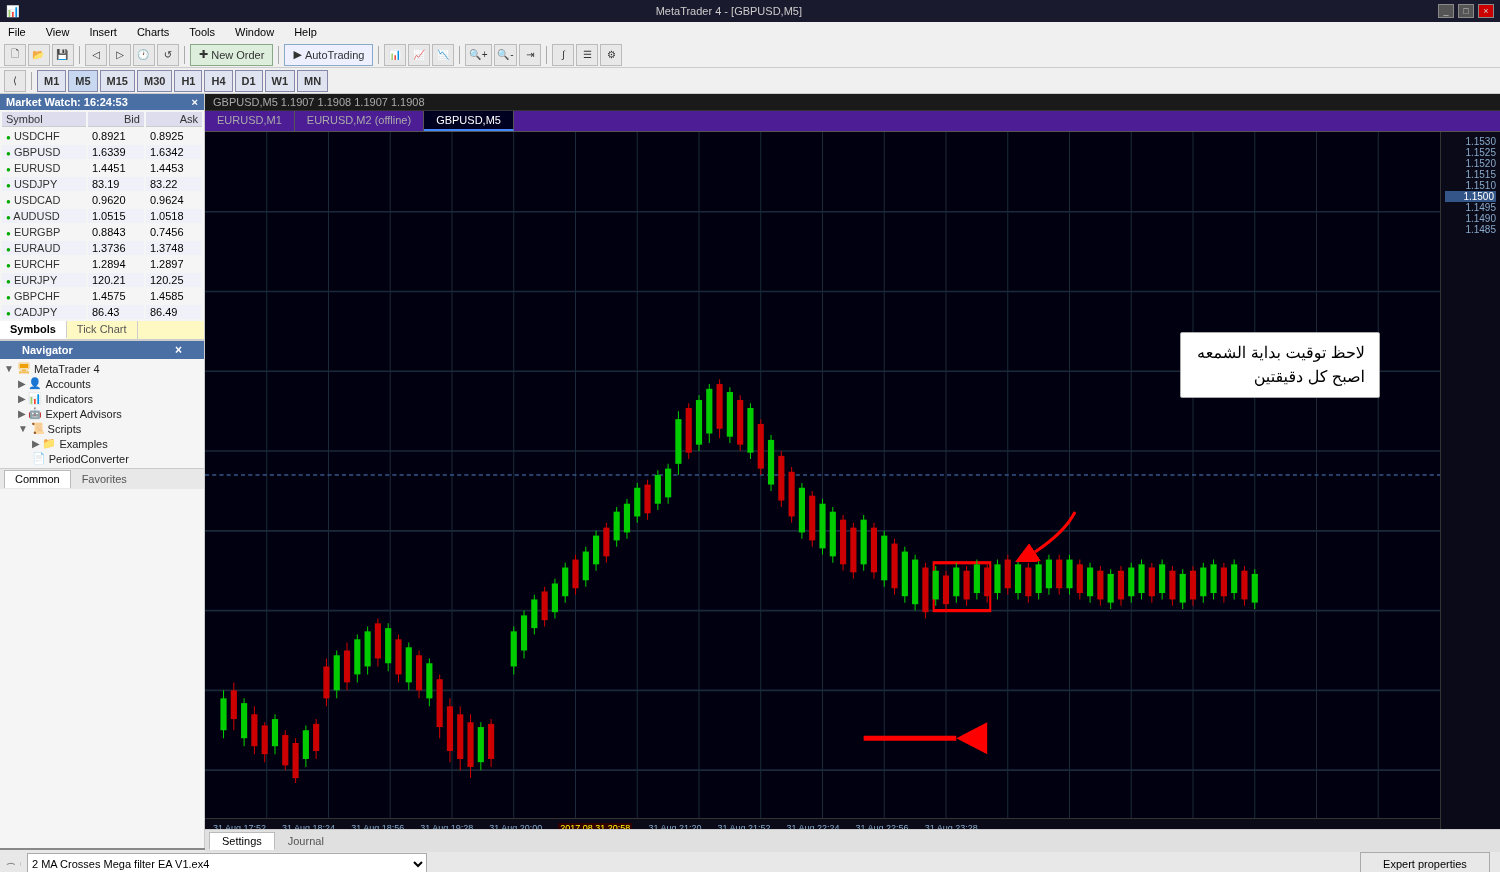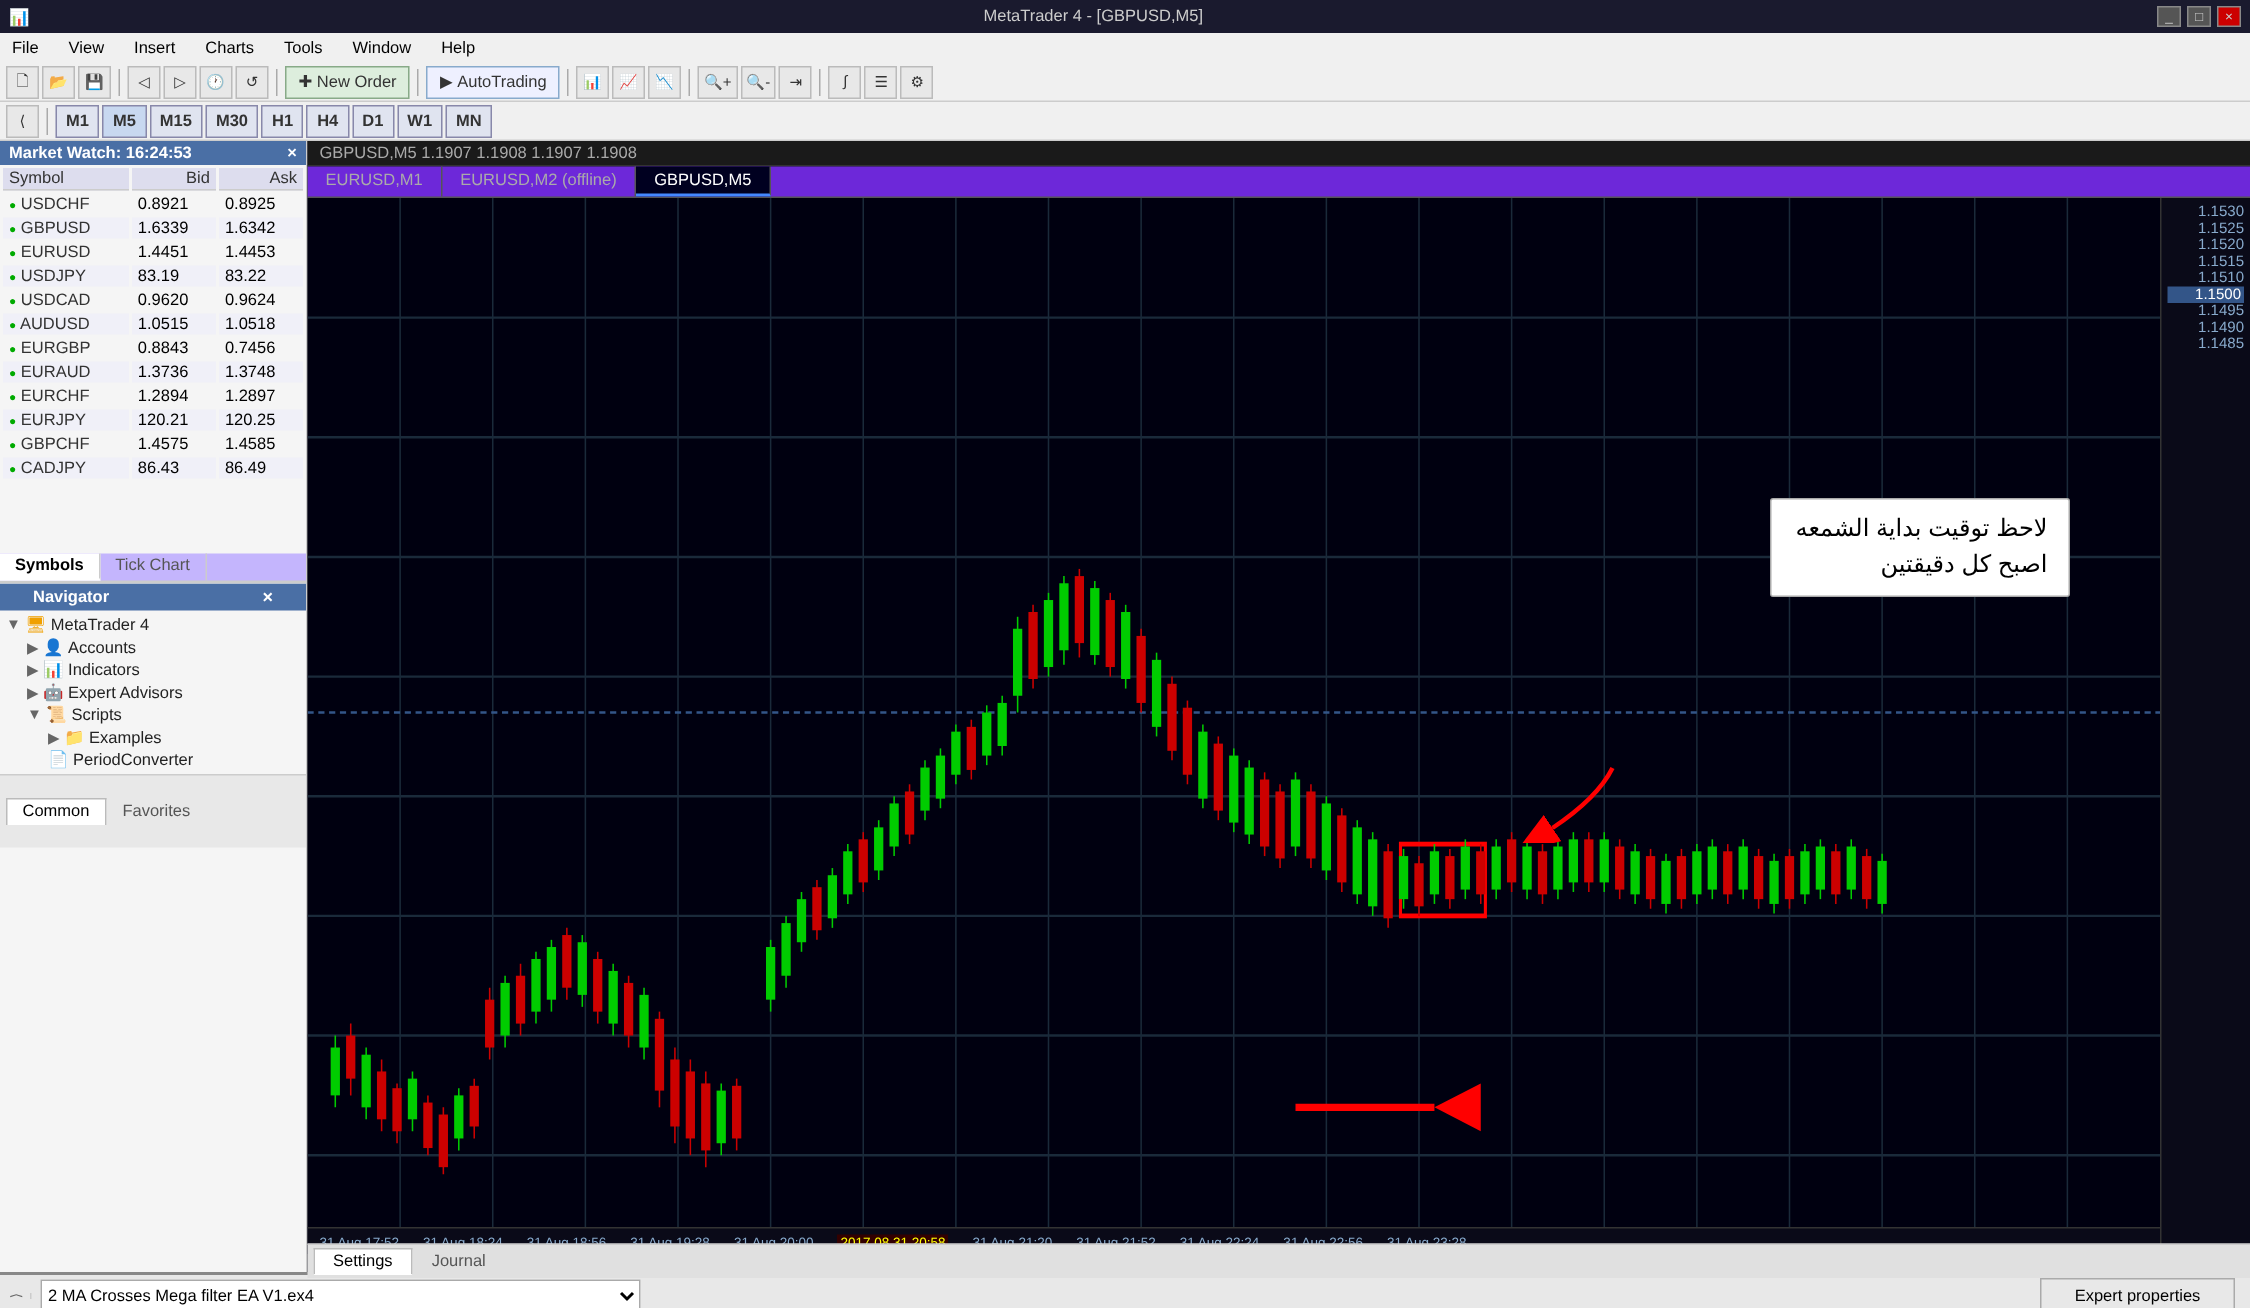--- a/index.html
+++ b/index.html
@@ -38,46 +38,46 @@
     #mw-table thead th { padding: 1px 4px; border-bottom: 1px solid #ccc; text-align: right; font-weight: normal; }
     #mw-table thead th:first-child { text-align: left; }
     #mw-table tbody tr { border-bottom: 1px solid #eee; }
     #mw-table tbody tr:nth-child(even) { background: #f0f0f8; }
     #mw-table tbody td { padding: 1px 4px; color: #222; }
     #mw-table tbody td:first-child { color: #333; }
     #mw-table tbody td.bid { color: #000; }
     #mw-table tbody td.ask { color: #000; }
 
     
-    #mw-tabs { display: flex; background: #c4b5fd; border-bottom: 1px solid #ccc; margin-top: 48px; }
+    #mw-tabs { display: flex; background: #fef9c3; border-bottom: 1px solid #ccc; }
     .mw-tab { padding: 2px 10px; cursor: pointer; font-size: 11px; color: #555; border-right: 1px solid #ccc; }
     .mw-tab.active { background: #fff; color: #000; font-weight: bold; border-bottom: 2px solid #fff; }
 
     
     #navigator { flex: 1; overflow: auto; }
     #nav-header { background: #4a6fa5; color: #fff; padding: 2px 22px; font-size: 11px; font-weight: bold; display: flex; justify-content: space-between; align-items: center; }
     .nav-close { cursor: pointer; color: #fff; font-size: 12px; }
     #nav-tree { padding: 2px; }
     .nav-item { display: flex; align-items: center; gap: 3px; padding: 1px 0; cursor: pointer; font-size: 11px; color: #222; }
     .tree-root { padding-left: 2px; }
     .tree-child { padding-left: 16px; }
     .tree-grandchild { padding-left: 30px; }
     .expand-arrow { color: #666; font-size: 10px; }
     .folder-icon { color: #f0a000; }
     .script-icon { color: #888; }
 
     
-    #bottom-nav { display: flex; background: #e8e8e8; border-top: 1px solid #ccc; padding: 15px 4px; }
+    #bottom-nav { display: flex; background: #e8e8e8; border-top: 1px solid #ccc; padding: 1px 4px; }
     .bottom-nav-tab { padding: 2px 10px; cursor: pointer; font-size: 11px; color: #555; border: 1px solid transparent; }
     .bottom-nav-tab.active { background: #fff; border: 1px solid #bbb; border-bottom: none; color: #000; }
 
     
     #chart-area { flex: 1; background: #000010; position: relative; overflow: hidden; }
     #chart-header { background: #1a1a1a; padding: 2px 8px; color: #aaa; font-size: 11px; border-bottom: 1px solid #333; }
-    #chart-tabs { display: flex; background: #6d28d9; border-bottom: 1px solid #555; }
+    #chart-tabs { display: flex; background: #4c1d95; border-bottom: 1px solid #555; }
     .chart-tab { padding: 3px 12px; cursor: pointer; font-size: 11px; color: #aaa; border-right: 1px solid #555; }
     .chart-tab.active { background: #000020; color: #fff; border-bottom: 2px solid #4488ff; }
     #chart-canvas { position: relative; width: 100%; height: calc(100% - 50px); background: #000010; overflow: hidden; }
     .price-axis { position: absolute; right: 0; top: 0; bottom: 0; width: 60px; background: #0a0a18; border-left: 1px solid #333; display: flex; flex-direction: column; justify-content: flex-start; padding: 4px 4px; }
     .price-label { color: #88aacc; font-size: 10px; text-align: right; }
     .price-label.current { color: #ffffff; background: #335588; padding: 0 2px; }
     .time-axis { position: absolute; bottom: 0; left: 0; right: 60px; height: 18px; background: #0a0a18; border-top: 1px solid #333; display: flex; align-items: center; overflow: hidden; }
     .time-label { color: #88aacc; font-size: 9px; white-space: nowrap; margin: 0 8px; }
 
     

